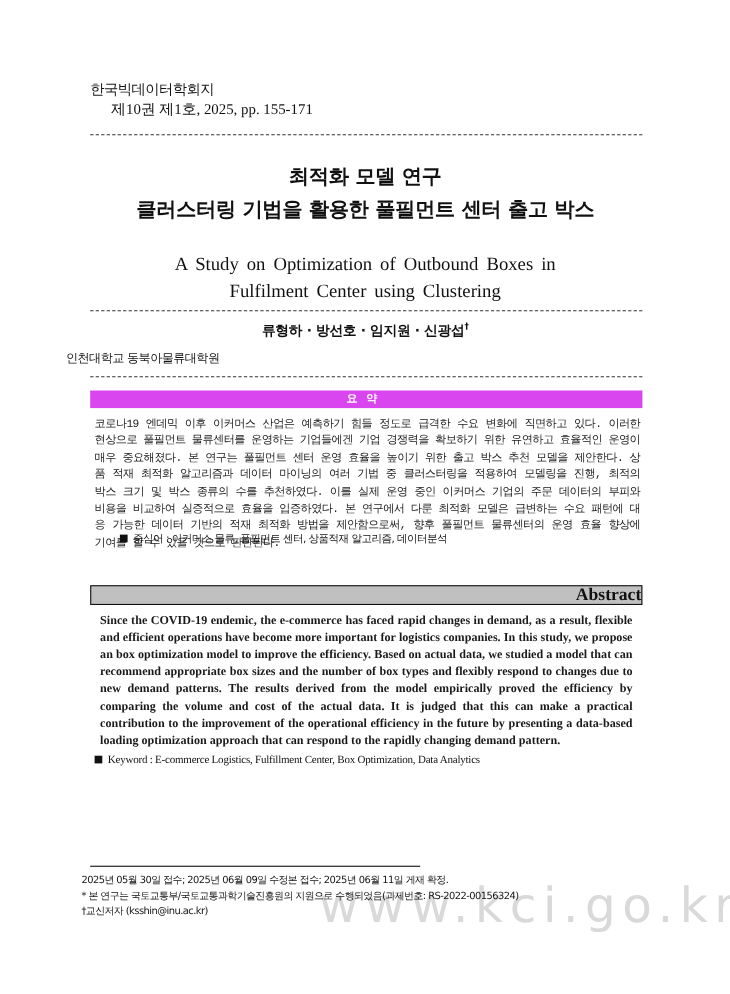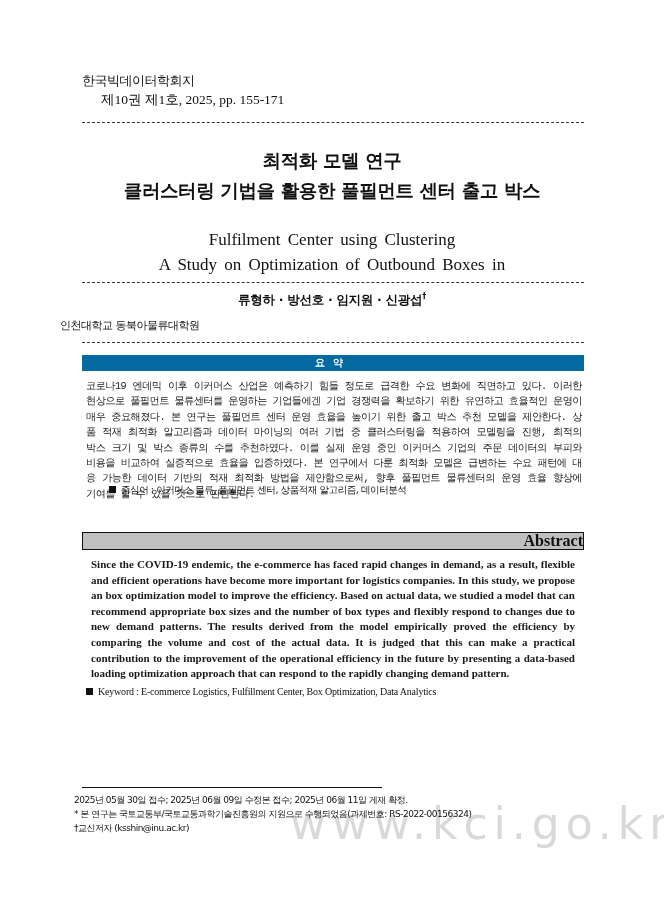--- a/index.html
+++ b/index.html
@@ -10,21 +10,21 @@
     .page { position: absolute; left: 0; top: 0; width: 664px; height: 904px; }
     .hdr-journal { position: absolute; left: 82px; top: 72px; font-family: "DejaVu Sans", sans-serif; font-size: 13px; letter-spacing: -0.5px; color: #111; }
     .hdr-volume { position: absolute; left: 82px; top: 91px; font-size: 13.5px; color: #111; margin-left: 19px; }
     .hdr-doi { position: absolute; right: 86px; top: 94px; font-size: 11px; color: #111; }
     .dash { position: absolute; left: 82px; width: 502px; height: 0; border-top: 1px dashed #333; }
     .title-ko { position: absolute; left: 60px; width: 544px; text-align: center; font-family: "DejaVu Sans", sans-serif; font-weight: bold; font-size: 18.5px; line-height: 30px; top: 146px; letter-spacing: -0.4px; }
     .title-en { position: absolute; left: 60px; width: 544px; text-align: center; font-size: 17px; line-height: 25px; top: 227px; word-spacing: 3px; }
     .authors { position: absolute; left: 60px; width: 544px; text-align: center; font-family: "DejaVu Sans", sans-serif; font-weight: bold; font-size: 12.5px; top: 292px; letter-spacing: -0.3px; }
     .authors sup { font-size: 8px; }
     .affil { position: absolute; left: 60px; width: 544px; text-align: left; font-family: "DejaVu Sans", sans-serif; font-size: 11px; top: 318px; letter-spacing: -0.5px; }
-    .bar-dark { position: absolute; left: 82px; top: 355px; width: 502px; height: 16px; background: #0369a1; color: #fff; text-align: center; font-family: "DejaVu Sans", sans-serif; font-weight: bold; font-size: 10px; line-height: 16px; letter-spacing: 8px; }
+    .bar-dark { position: absolute; left: 82px; top: 355px; width: 502px; height: 16px; background: #d946ef; color: #fff; text-align: center; font-family: "DejaVu Sans", sans-serif; font-weight: bold; font-size: 10px; line-height: 16px; letter-spacing: 8px; }
     .abs-ko { position: absolute; left: 86px; top: 379px; width: 496px; font-family: Liberation Mono, monospace; font-size: 10.2px; line-height: 15.4px; text-align: justify; letter-spacing: -0.55px; color: #1a1a1a; }
     .kw-ko { position: absolute; left: 86px; top: 484px; font-family: "DejaVu Sans", sans-serif; font-size: 9.6px; letter-spacing: -0.5px; padding-left: 23px; }
     .sq { display: inline-block; width: 7px; height: 7px; background: #111; margin-right: 5px; vertical-align: 0px; }
     .bar-light { position: absolute; left: 82px; top: 532px; width: 500px; height: 16px; background: #c0c0c0; border: 1px solid #111; text-align: right; font-weight: bold; font-size: 16px; line-height: 16px; }
     .abs-en { position: absolute; left: 91px; top: 557px; width: 484px; font-size: 11px; line-height: 15.6px; text-align: justify; color: #1a1a1a; font-weight: bold; }
     .kw-en { position: absolute; left: 86px; top: 686px; font-size: 10px; letter-spacing: -0.2px; }
     .foot-rule { position: absolute; left: 82px; top: 787px; width: 300px; border-top: 1px solid #111; }
     .watermark { position: absolute; left: 290px; top: 798px; font-family: "DejaVu Sans", sans-serif; font-size: 44px; color: #d9d9d9; letter-spacing: 6px; z-index: 0; }
     .foot { position: absolute; left: 74px; width: 500px; font-family: "DejaVu Sans", sans-serif; font-size: 9px; letter-spacing: -0.5px; z-index: 1; color: #111; }
   </style>
@@ -35,22 +35,22 @@
   <div class="hdr-journal">한국빅데이터학회지</div>
   <div class="hdr-volume">제10권 제1호, 2025, pp. 155-171</div>
   <div class="dash" style="top:122px"></div>
 
   <div class="title-ko">
     <div>최적화 모델 연구</div>
     <div>클러스터링 기법을 활용한 풀필먼트 센터 출고 박스</div>
   </div>
 
   <div class="title-en">
+    <div>A Study on Optimization of Outbound Boxes in</div>
     <div>Fulfilment Center using Clustering</div>
-    <div>A Study on Optimization of Outbound Boxes in</div>
   </div>
   <div class="dash" style="top:282px"></div>
 
   <div class="authors"><span>류형하 · 방선호 · 임지원 · 신광섭</span><sup>†</sup></div>
   <div class="affil">인천대학교 동북아물류대학원</div>
   <div class="dash" style="top:342px"></div>
 
   <div class="bar-dark">요약</div>
   <div class="abs-ko">코로나19 엔데믹 이후 이커머스 산업은 예측하기 힘들 정도로 급격한 수요 변화에 직면하고 있다. 이러한 현상으로 풀필먼트 물류센터를 운영하는 기업들에겐 기업 경쟁력을 확보하기 위한 유연하고 효율적인 운영이 매우 중요해졌다. 본 연구는 풀필먼트 센터 운영 효율을 높이기 위한 출고 박스 추천 모델을 제안한다. 상품 적재 최적화 알고리즘과 데이터 마이닝의 여러 기법 중 클러스터링을 적용하여 모델링을 진행, 최적의 박스 크기 및 박스 종류의 수를 추천하였다. 이를 실제 운영 중인 이커머스 기업의 주문 데이터의 부피와 비용을 비교하여 실증적으로 효율을 입증하였다. 본 연구에서 다룬 최적화 모델은 급변하는 수요 패턴에 대응 가능한 데이터 기반의 적재 최적화 방법을 제안함으로써, 향후 풀필먼트 물류센터의 운영 효율 향상에 기여를 할 수 있을 것으로 판단된다.</div>
   <div class="kw-ko"><span class="sq"></span><span>중심어 : </span><span>이커머스 물류, 풀필먼트 센터, 상품적재 알고리즘, 데이터분석</span></div>

